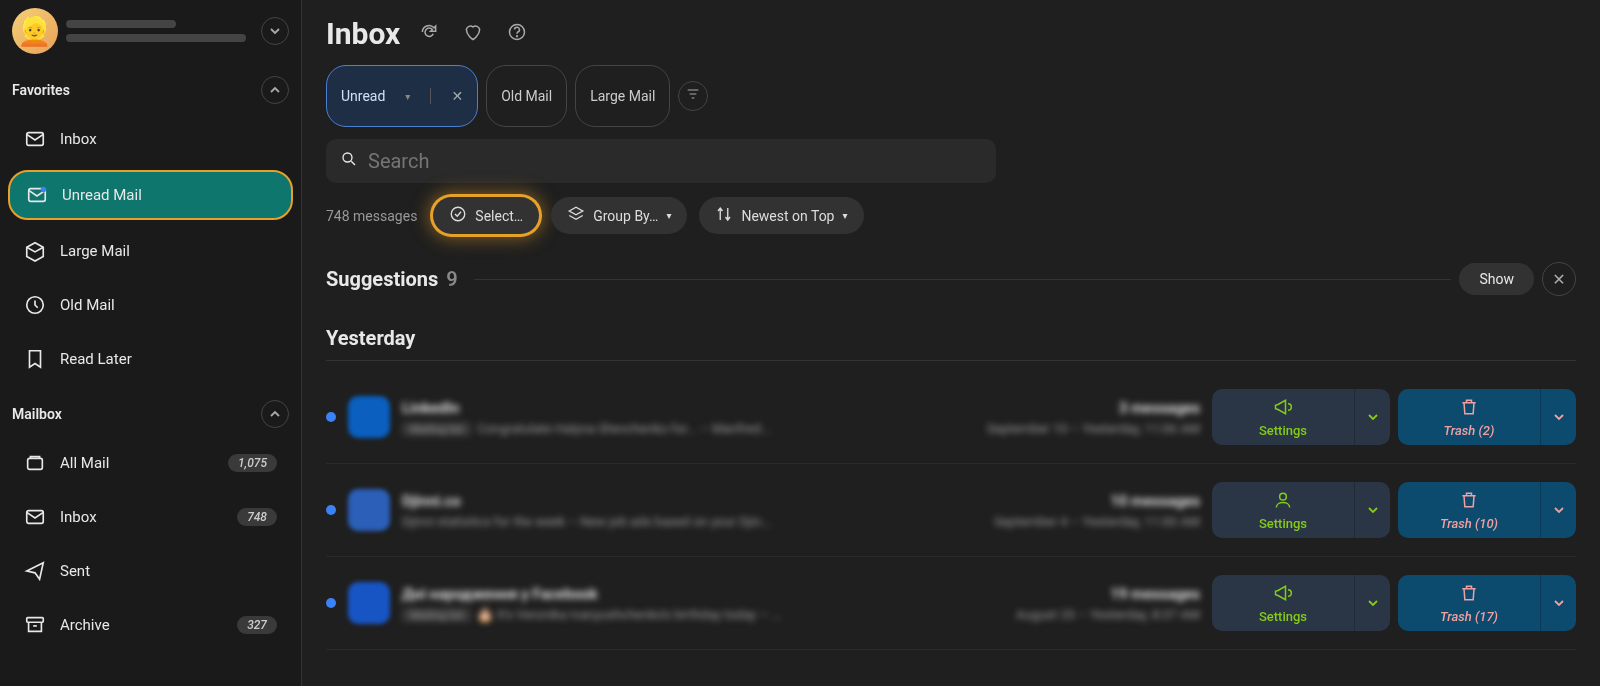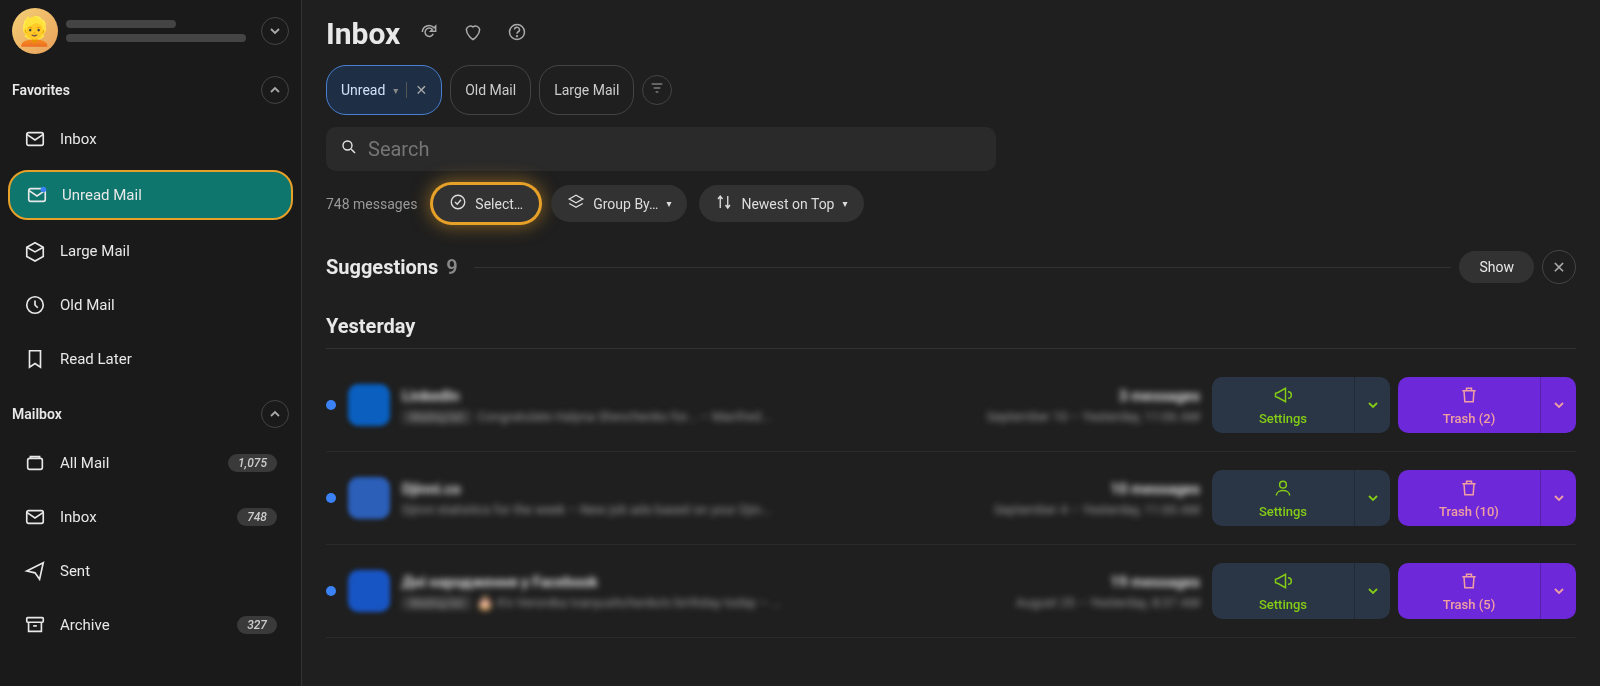--- a/index.html
+++ b/index.html
@@ -140,22 +140,22 @@
     }
     .filters-row {
       display: flex;
       align-items: center;
       gap: 8px;
       padding: 4px 24px 12px 24px;
     }
     .chip {
       display: flex;
       align-items: center;
-      gap: 8px;
-      padding: 16px 14px;
+      gap: 20px;
+      padding: 22px 14px;
       border-radius: 20px;
       border: 1px solid #444;
       font-size: 14px;
       cursor: pointer;
       color: #ccc;
     }
     .chip.active {
       border-color: #4a7fd1;
       background: #1e2f45;
       color: #d0e0f5;
@@ -354,22 +354,23 @@
       align-items: center;
       justify-content: center;
       cursor: pointer;
       border-left: 1px solid rgba(0,0,0,0.2);
     }
     .action-btn.settings {
       background: #2a3545;
       color: #84cc16;
     }
     .action-btn.trash {
-      background: #6d28d9;
+      background: #0c4a6e;
       color: #f0a0a0;
+      font-style: italic;
     }
     .action-label {
       font-size: 13px;
       font-weight: 500;
     }
     svg { stroke: currentColor; fill: none; stroke-width: 1.8; }
   </style>
 </head>
 <body>
 
@@ -725,21 +726,21 @@
           <span><svg width="12" height="12" viewBox="0 0 12 12">
                   <path d="M2 4l4 4 4-4"></path>
                 </svg></span>
         </div>
       </div>
       <div class="action-btn trash">
         <div class="action-main">
           <span><svg width="20" height="20" viewBox="0 0 24 24">
                   <path d="M4 7h16M9 7V4h6v3M6 7l1 13h10l1-13"></path>
                 </svg></span>
-          <span class="action-label">Trash (5)</span>
+          <span class="action-label">Trash (17)</span>
         </div>
         <div class="action-drop">
           <span><svg width="12" height="12" viewBox="0 0 12 12">
                   <path d="M2 4l4 4 4-4"></path>
                 </svg></span>
         </div>
       </div>
     </div>
   </div>
     </div>

